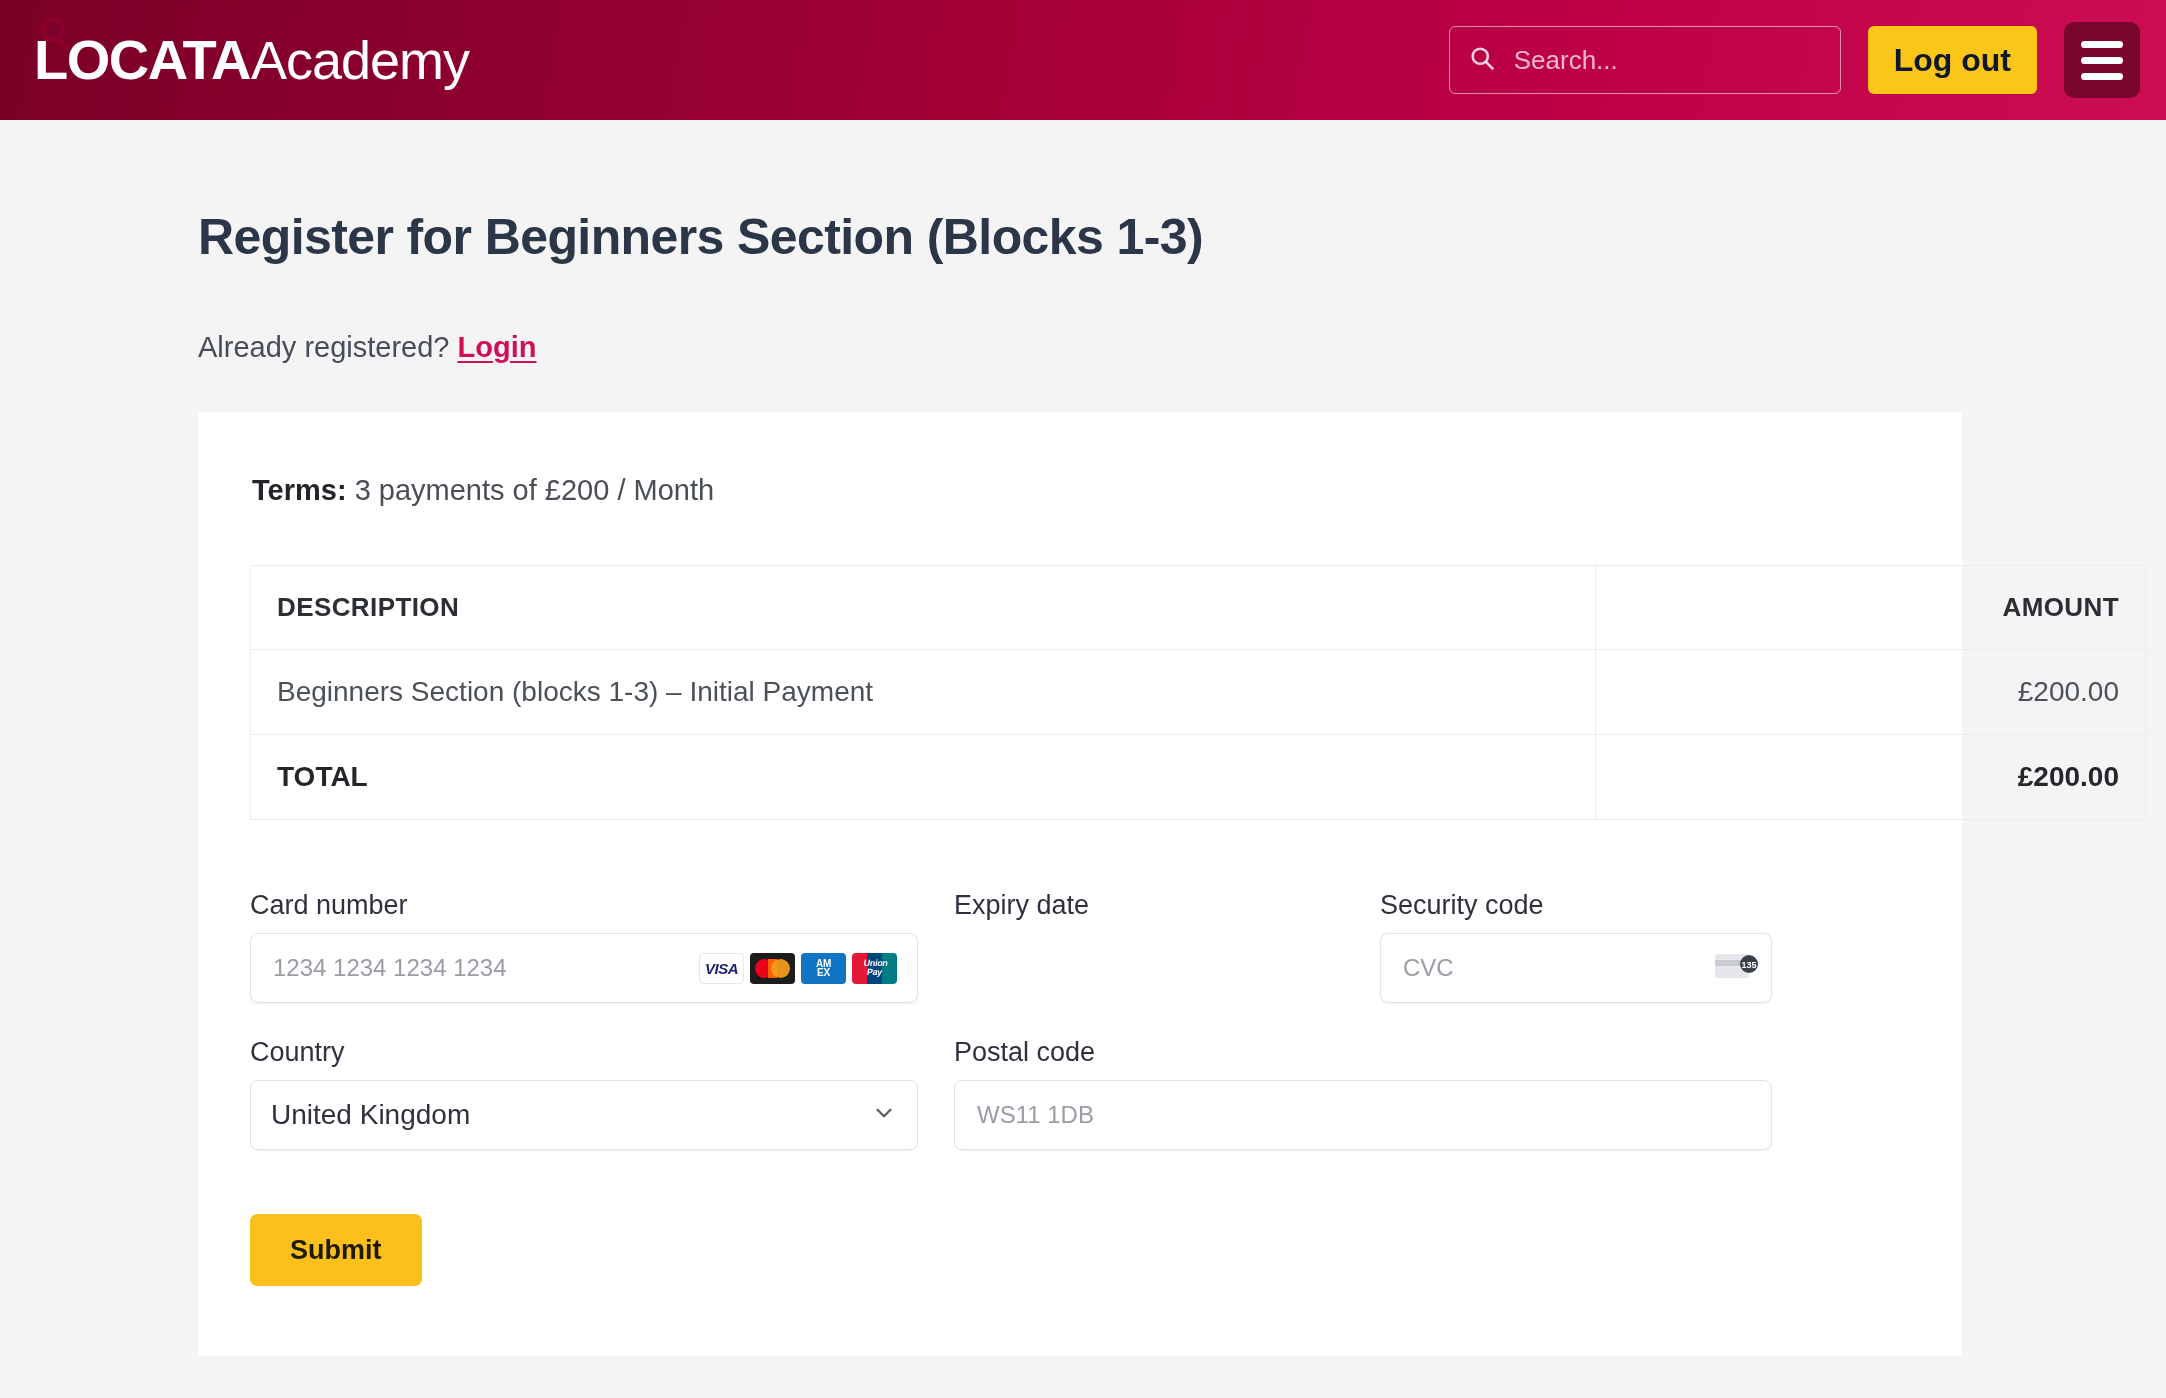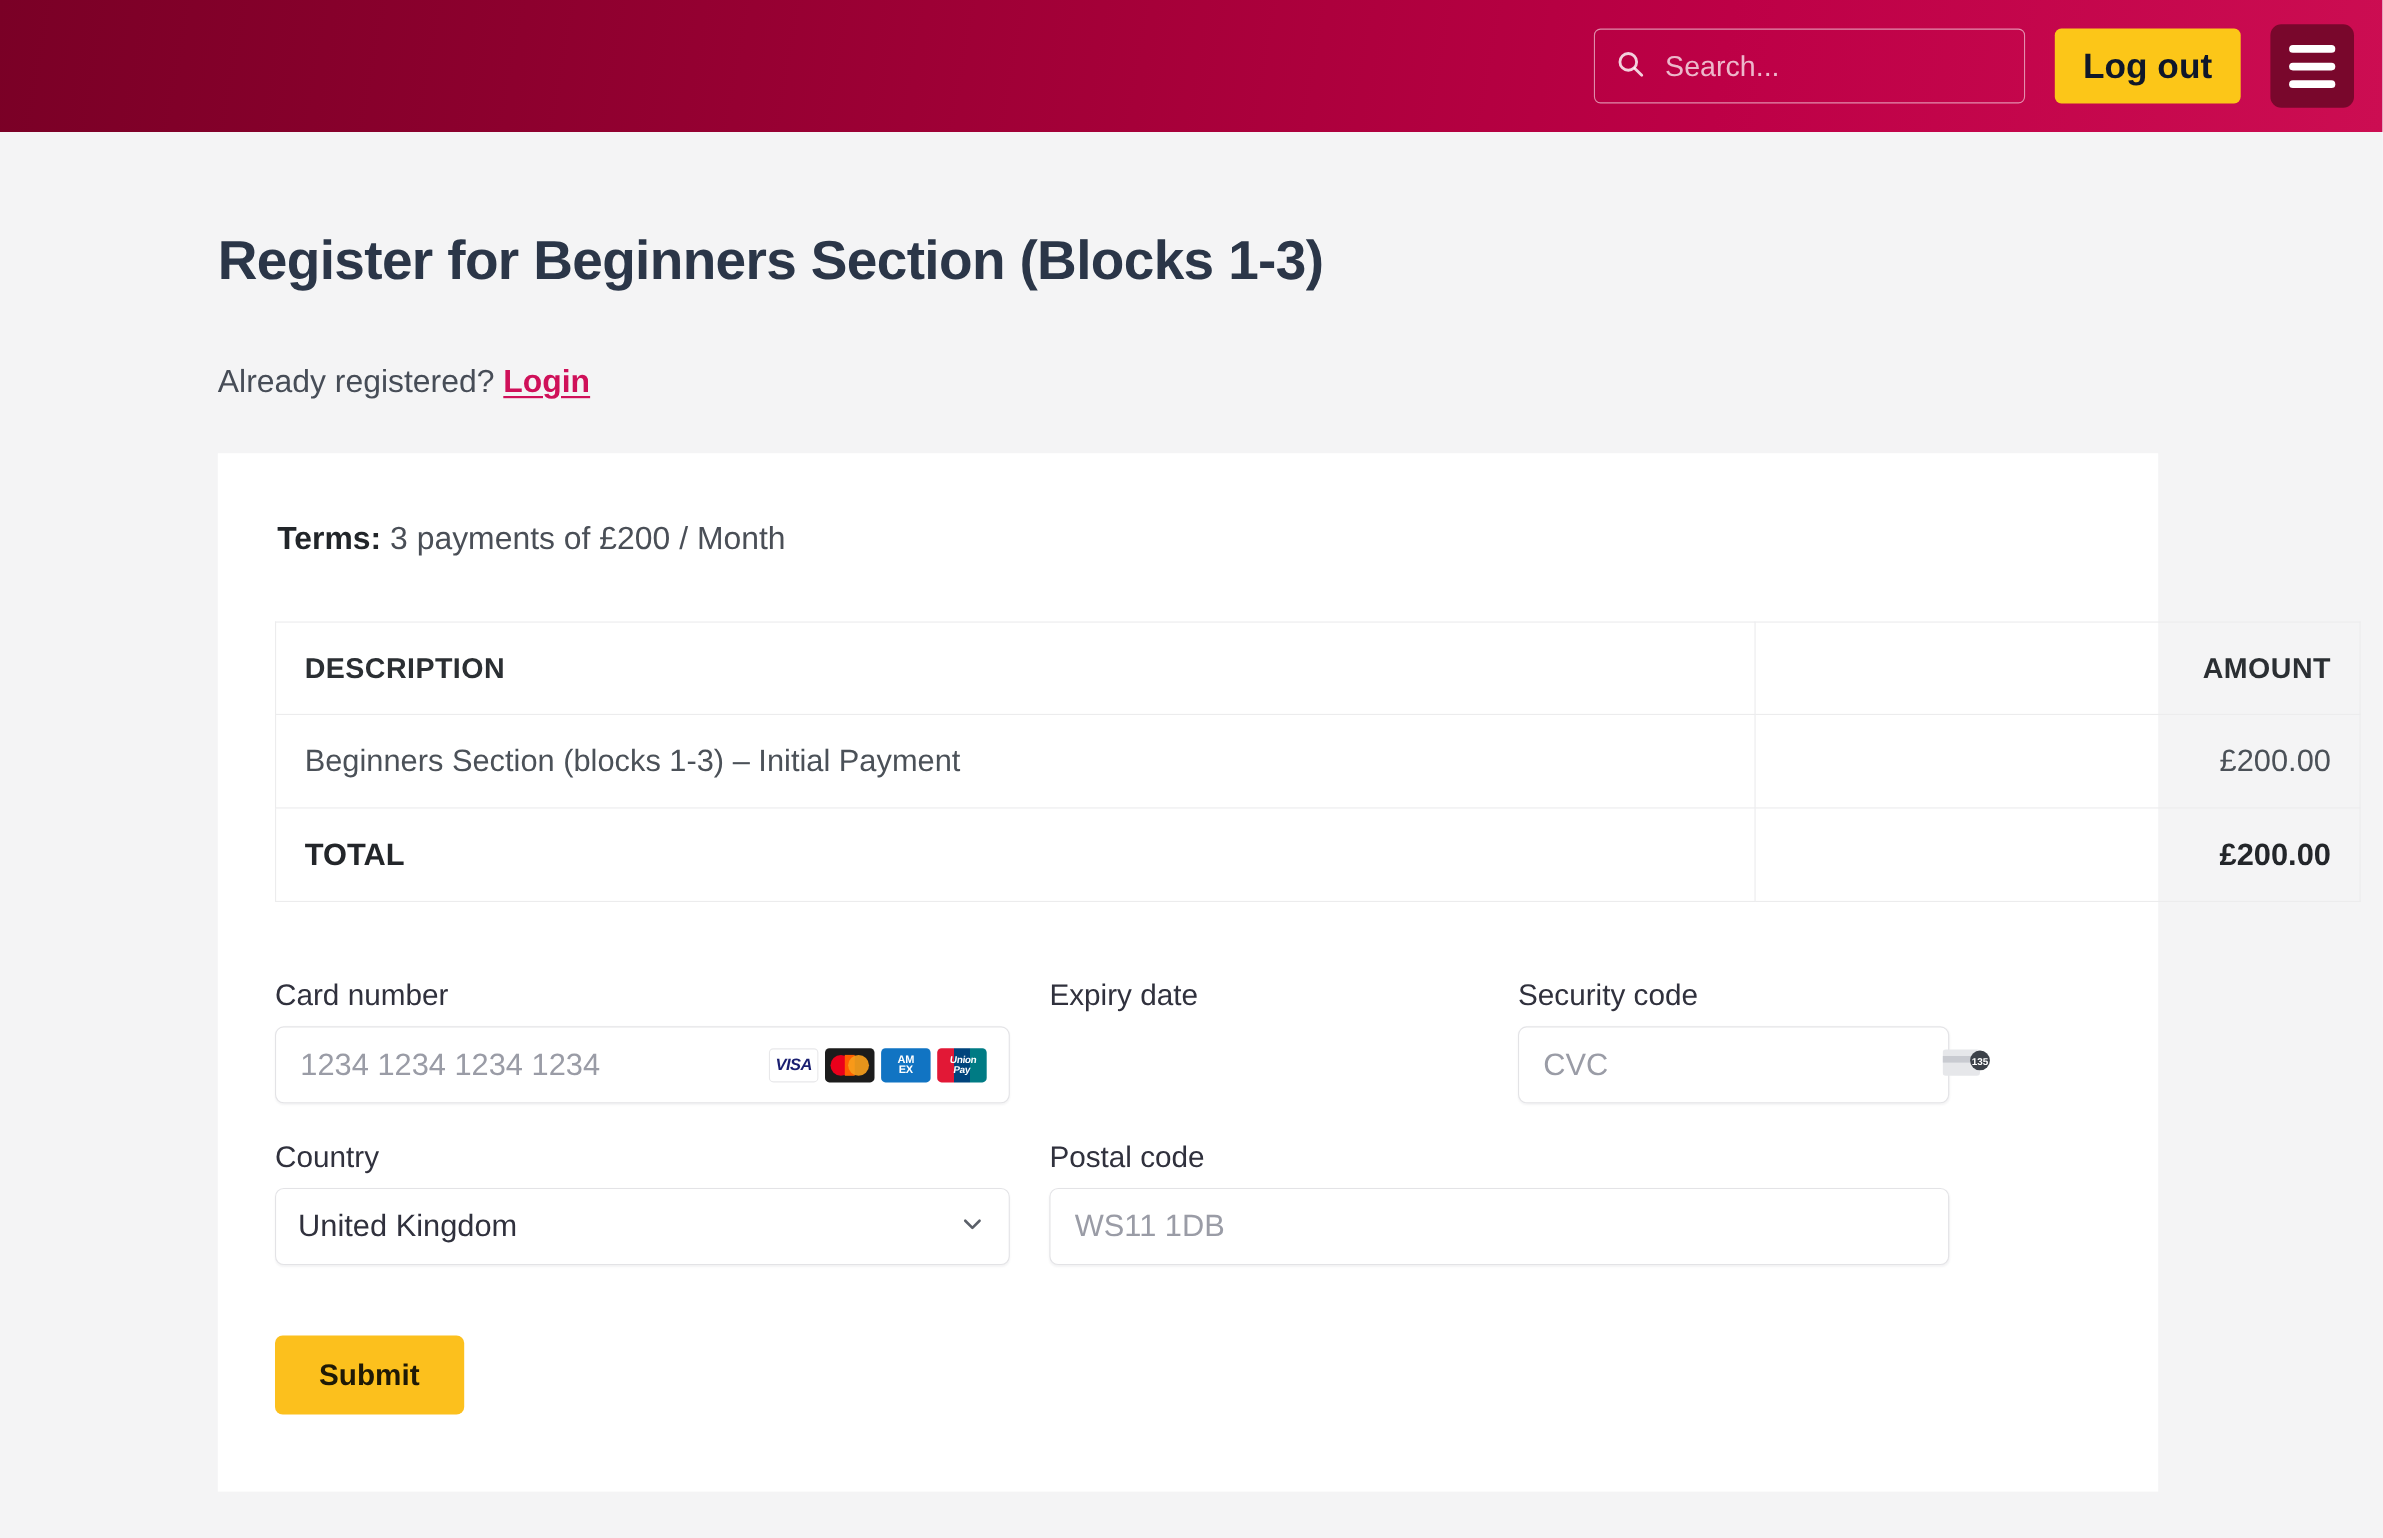--- a/index.html
+++ b/index.html
@@ -215,21 +215,21 @@
     background: #ffffff;
     box-shadow: 0 1px 2px rgba(16,24,40,0.05);
     display: flex;
     align-items: center;
     padding: 0 20px;
   }
   .input-shell input {
     flex: 1 1 auto;
     border: 0; outline: 0;
     background: transparent;
-    font-size: 28px;
+    font-size: 24px;
     color: #14532d;
     font-family: "Liberation Sans", sans-serif;
   }
   .input-shell input::placeholder { color: #9a9ca6; }
 
   .select-shell {
     position: relative;
     height: 70px;
     border: 1px solid #e3e3e6;
     border-radius: 8px;
@@ -287,20 +287,25 @@
     padding: 0 40px;
     height: 72px;
     cursor: pointer;
   }
 </style>
 </head>
 <body>
 
 <header class="site-header">
 
+  <div class="brand">
+    <span class="brand-locata">LOCATA</span>
+    <span class="brand-mag"></span>
+    <span class="brand-academy">Academy</span>
+  </div>
 
   <div class="header-right">
 
     <div class="search-box">
       <span class="search-icon">
         <svg width="28" height="28" viewBox="0 0 24 24" fill="none" stroke="rgba(255,255,255,0.82)" stroke-width="2.2" stroke-linecap="round">
           <circle cx="10.5" cy="10.5" r="6.5"></circle>
           <line x1="15.6" y1="15.6" x2="21" y2="21"></line>
         </svg>
       </span>

